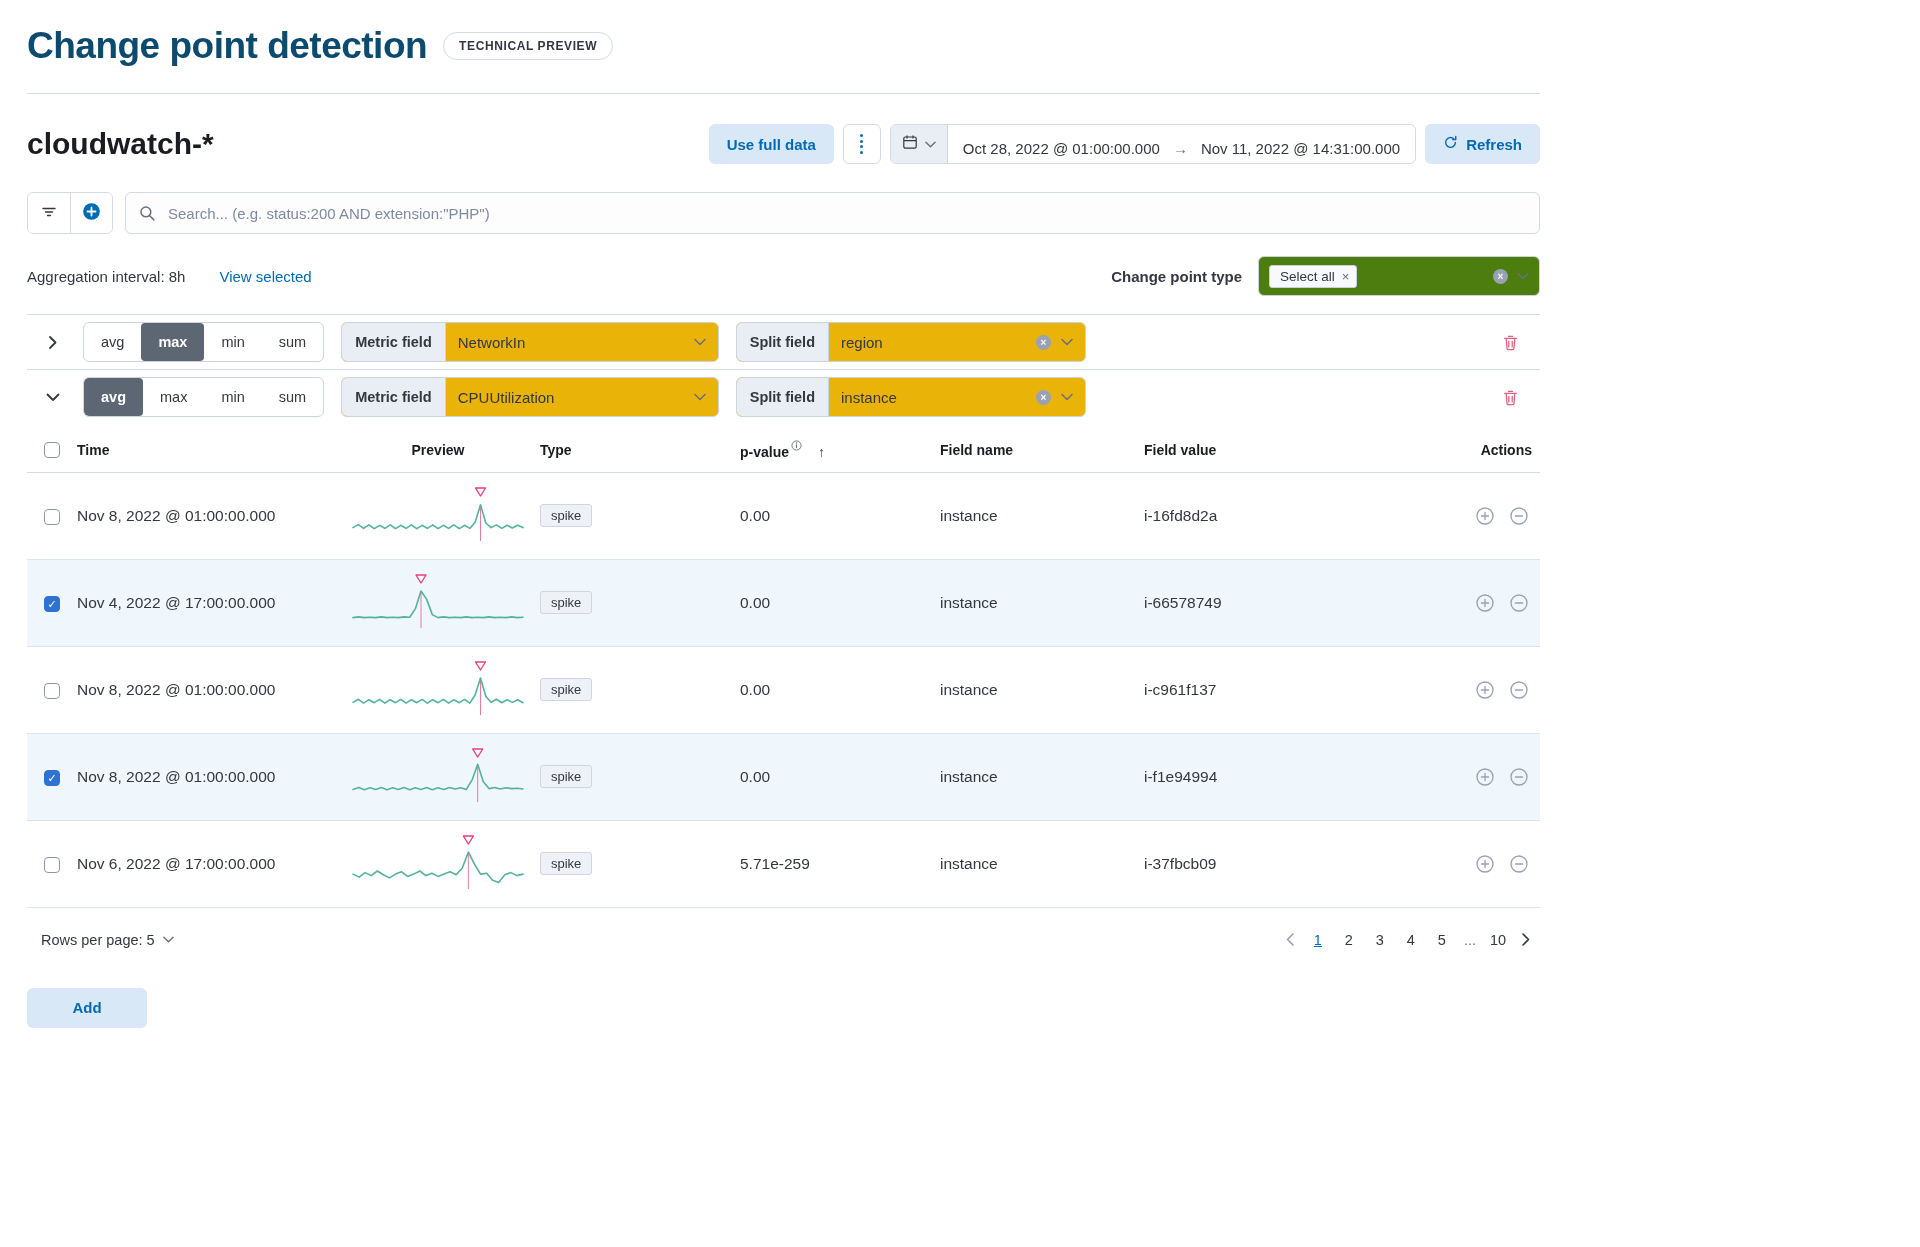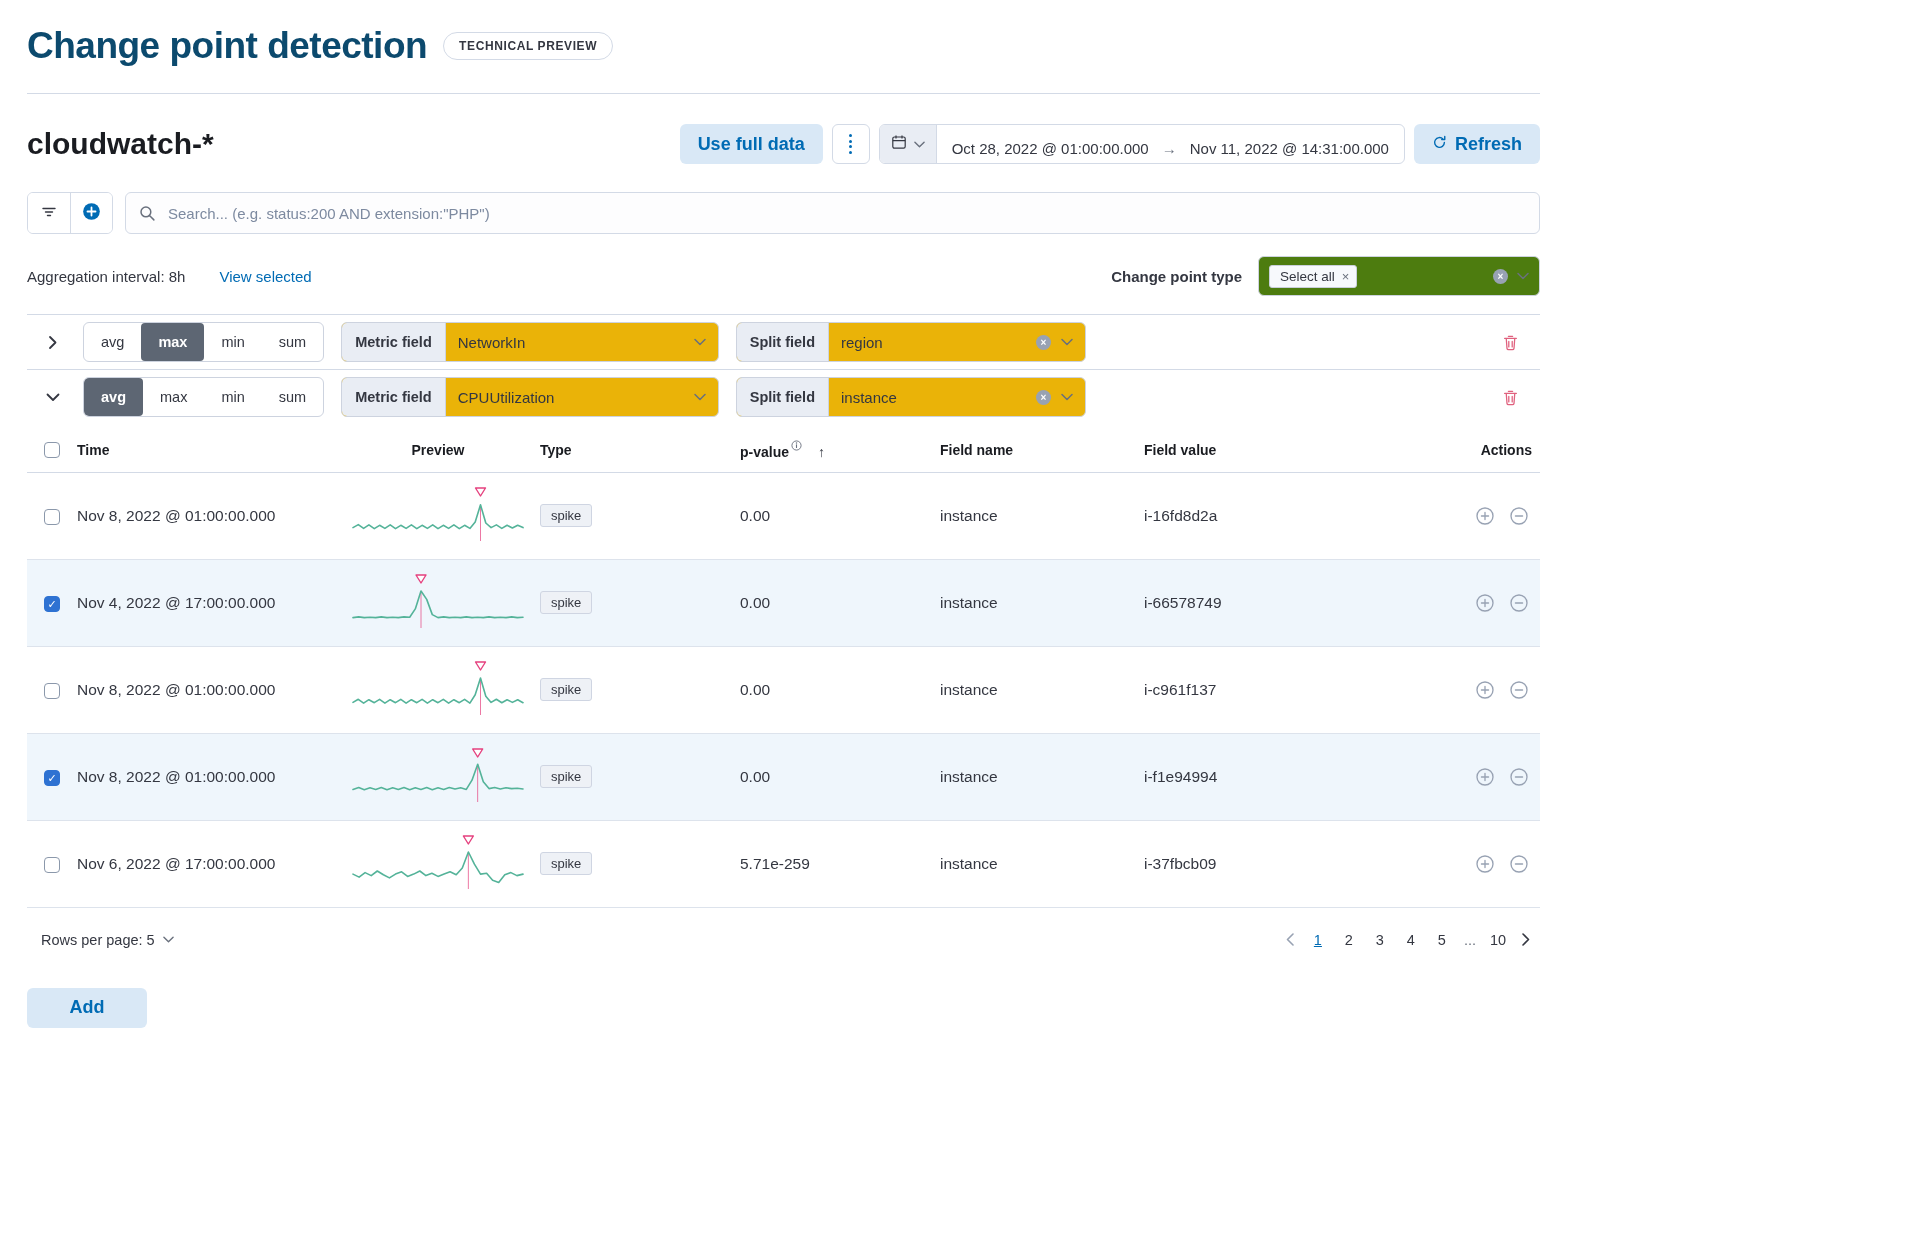--- a/index.html
+++ b/index.html
@@ -32,21 +32,21 @@
   }
   .header-divider{border:none;border-top:1px solid var(--c-border);margin:26px 0 0;}
 
   
   .toolbar{margin-top:30px;display:flex;justify-content:space-between;align-items:center;}
   .toolbar h2{margin:0;font-size:30px;font-weight:700;color:#1a1c21;}
   .toolbar-right{display:flex;align-items:center;gap:9px;}
   .btn-light{
     background:var(--c-primary-light-bg);color:var(--c-primary);
     border:none;border-radius:6px;height:40px;padding:0 18px;
-    font-size:18px;font-weight:600;cursor:pointer;display:inline-flex;align-items:center;gap:8px;
+    font-size:15px;font-weight:600;cursor:pointer;display:inline-flex;align-items:center;gap:8px;
     font-family:inherit;
   }
   .sq-btn{
     width:38px;height:40px;border:1px solid var(--c-border);border-radius:6px;background:#fff;
     display:flex;align-items:center;justify-content:center;cursor:pointer;color:var(--c-primary);
   }
   .dots{display:flex;flex-direction:column;gap:2.5px;}
   .dots i{width:3px;height:3px;border-radius:50%;background:currentColor;}
   .datepicker{display:flex;align-items:stretch;border:1px solid var(--c-border);border-radius:6px;height:40px;background:#fff;overflow:hidden;}
   .dp-prepend{display:flex;align-items:center;gap:7px;padding:0 11px;background:#e9edf4;border-right:1px solid var(--c-border);color:#343741;cursor:pointer;}

